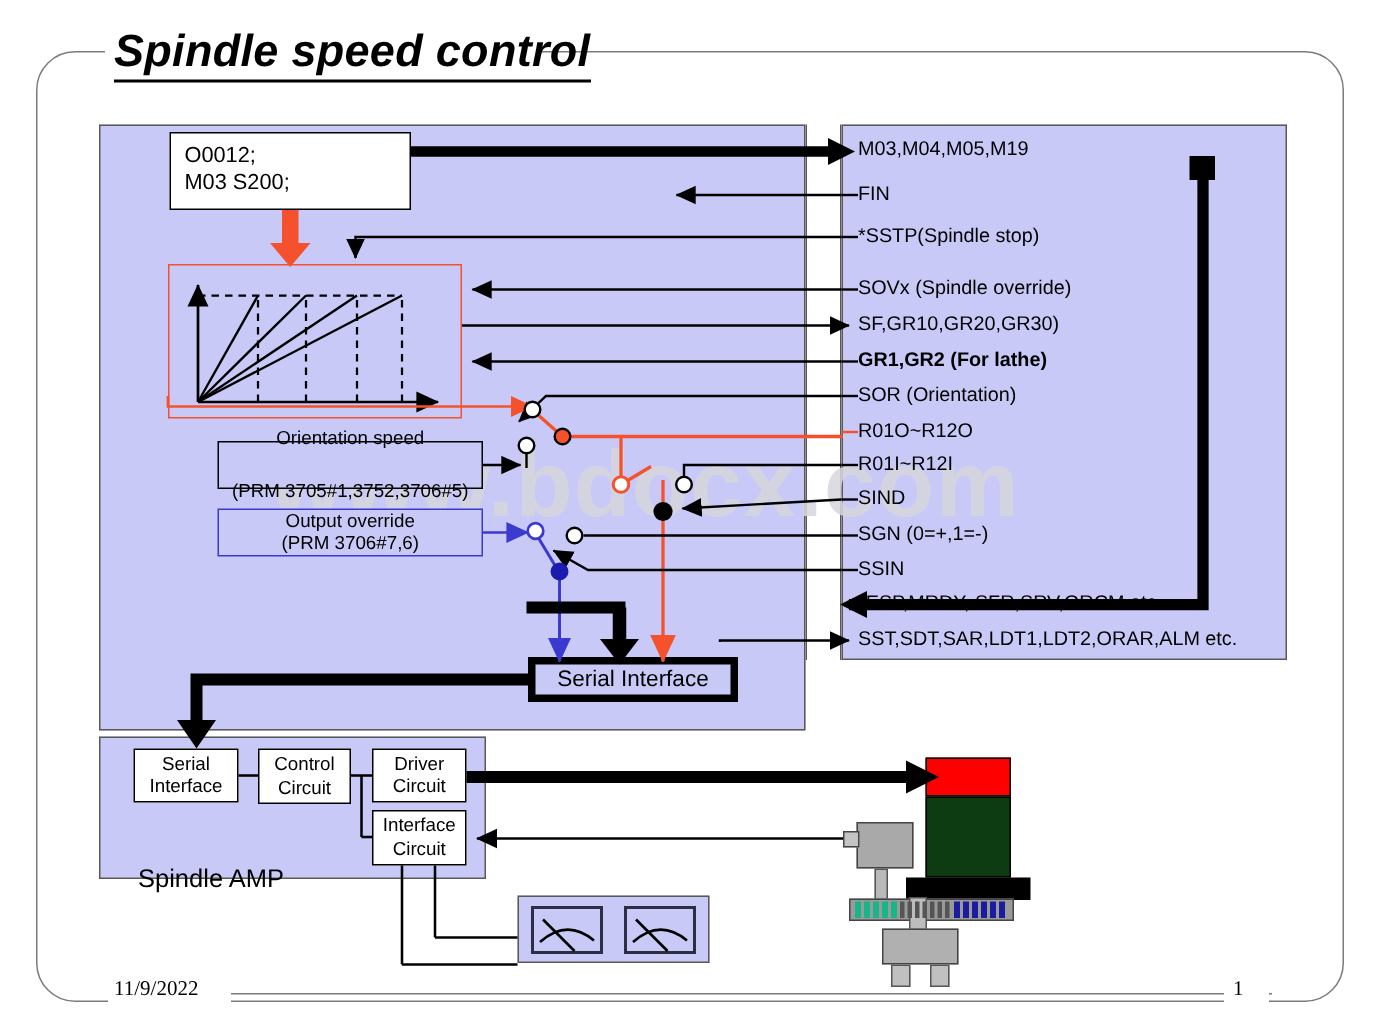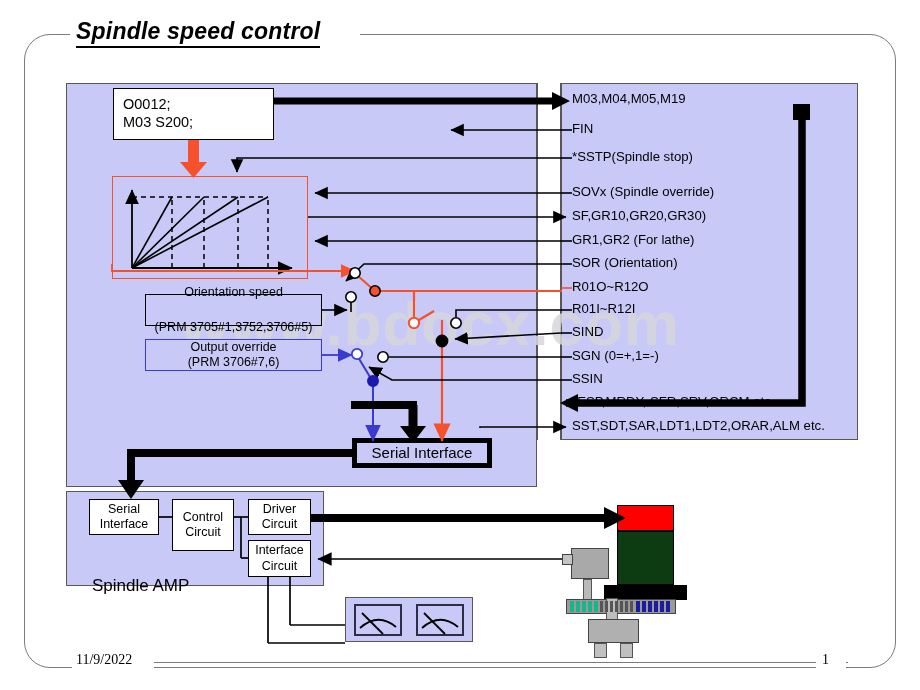--- a/index.html
+++ b/index.html
@@ -6,21 +6,21 @@
   body{width:920px;height:690px;position:relative;overflow:hidden;
        font-family:"Liberation Sans",sans-serif;color:#000;}
   .root{position:absolute;inset:0;}
 
   
   .frame{position:absolute;left:24px;top:34px;width:872px;height:634px;
          border:1.4px solid #7b7b7b;border-radius:26px;box-sizing:border-box;}
   .frame-mask-top{position:absolute;left:70px;top:26px;width:290px;height:18px;background:#fff;}
 
   
-  .title{position:absolute;left:76px;top:18px;font-size:23px;font-weight:bold;
+  .title{position:absolute;left:76px;top:18px;font-size:30px;font-weight:bold;
          font-style:italic;letter-spacing:.2px;white-space:nowrap;
          border-bottom:2.2px solid #000;padding-bottom:1px;}
 
   
   .foot-rule{position:absolute;left:72px;top:662px;width:776px;height:0;
              border-top:1.2px solid #7b7b7b;}
   .foot-mask-l{position:absolute;left:72px;top:652px;width:82px;height:20px;background:#fff;}
   .foot-mask-r{position:absolute;left:816px;top:652px;width:30px;height:20px;background:#fff;}
   .foot-date{position:absolute;left:76px;top:652px;font-family:"Liberation Serif",serif;
              font-size:14px;}
@@ -57,21 +57,21 @@
 
   #graph-box{left:112px;top:176px;width:196px;height:103px;}
   #orient-box{left:145px;top:294px;width:177px;height:32px;font-size:12.5px;}
   #polar-box{left:145px;top:339px;width:177px;height:32px;font-size:12.5px;}
   #serial-mid{left:352px;top:438px;width:140px;height:30px;font-size:15px;
               background:#c9c9f7;border:5px solid #000;}
 
   
   #amp-label{position:absolute;left:92px;top:548px;font-size:17px;margin-top:28px;}
   #amp-serial{left:89px;top:499px;width:70px;height:36px;font-size:12.5px;}
-  #amp-control{left:172px;top:499px;width:62px;height:52px;font-size:12.5px;}
+  #amp-control{left:172px;top:499px;width:62px;height:37px;font-size:12.5px;}
   #amp-driver{left:248px;top:499px;width:63px;height:36px;font-size:12.5px;}
   #amp-iface{left:248px;top:540px;width:63px;height:37px;font-size:12.5px;}
 
   
   .sig{position:absolute;left:572px;font-size:13.2px;white-space:nowrap;}
 
   
   svg.ov{position:absolute;left:0;top:0;width:920px;height:690px;overflow:visible;}
 
   
@@ -332,21 +332,21 @@
       <rect x="666" y="601" width="4" height="11" fill="#1b1b9e"></rect>
     </g>
   </svg>
 
   <div id="sig-host">
       <div class="sig" style="top: 91px;">M03,M04,M05,M19</div>
       <div class="sig" style="top: 121px;">FIN</div>
       <div class="sig" style="top: 149px;">*SSTP(Spindle stop)</div>
       <div class="sig" style="top: 184px;">SOVx (Spindle override)</div>
       <div class="sig" style="top: 208px;">SF,GR10,GR20,GR30)</div>
-      <div class="sig" style="top: 232px;">GR1,GR2 (For lathe)</div>
+      <div class="sig" style="top: 232px; font-weight: bold;">GR1,GR2 (For lathe)</div>
       <div class="sig" style="top: 255px;">SOR (Orientation)</div>
       <div class="sig" style="top: 279px;">R01O~R12O</div>
       <div class="sig" style="top: 301px;">R01I~R12I</div>
       <div class="sig" style="top: 324px;">SIND</div>
       <div class="sig" style="top: 348px;">SGN (0=+,1=-)</div>
       <div class="sig" style="top: 371px;">SSIN</div>
       <div class="sig" style="top: 394px;">*ESP,MRDY, SFR,SRV,ORCM etc.</div>
       <div class="sig" style="top: 418px;">SST,SDT,SAR,LDT1,LDT2,ORAR,ALM etc.</div>
     </div>
 

